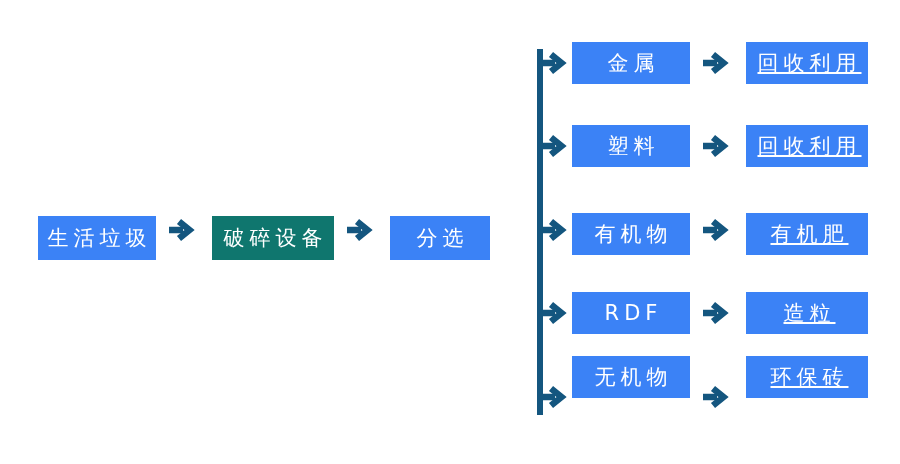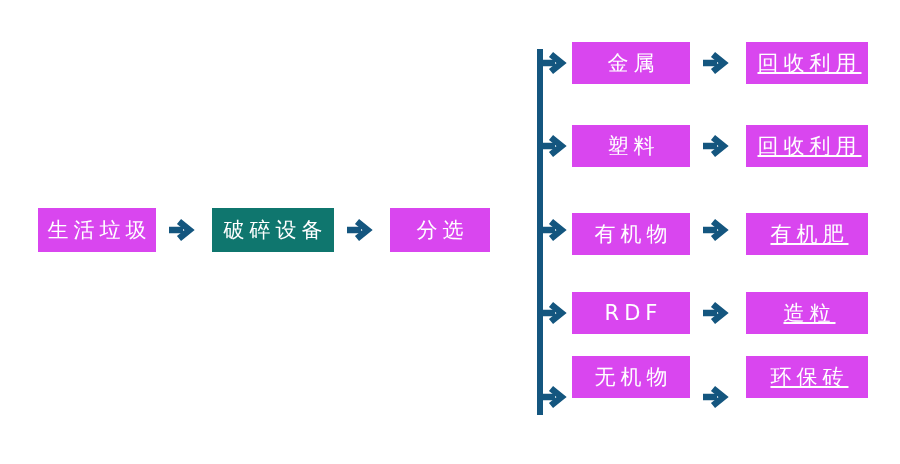--- a/index.html
+++ b/index.html
@@ -13,30 +13,30 @@
     width: 900px;
     height: 464px;
     background: #ffffff;
     overflow: hidden;
   }
   .node {
     position: absolute;
     display: flex;
     align-items: center;
     justify-content: center;
-    background: #d946ef;
+    background: #3b82f6;
     color: #ffffff;
     font-size: 21px;
     font-weight: 400;
     letter-spacing: 5px;
     text-indent: 5px;
     white-space: nowrap;
   }
   .node.red { background: #0f766e; }
-  .main-node { top: 208px; height: 44px; }
+  .main-node { top: 216px; height: 44px; }
   .branch-node { height: 42px; }
   .arrow {
     position: absolute;
     width: 27px;
     height: 24px;
   }
   .arrow svg { display: block; }
   .vline {
     position: absolute;
     left: 537px;

